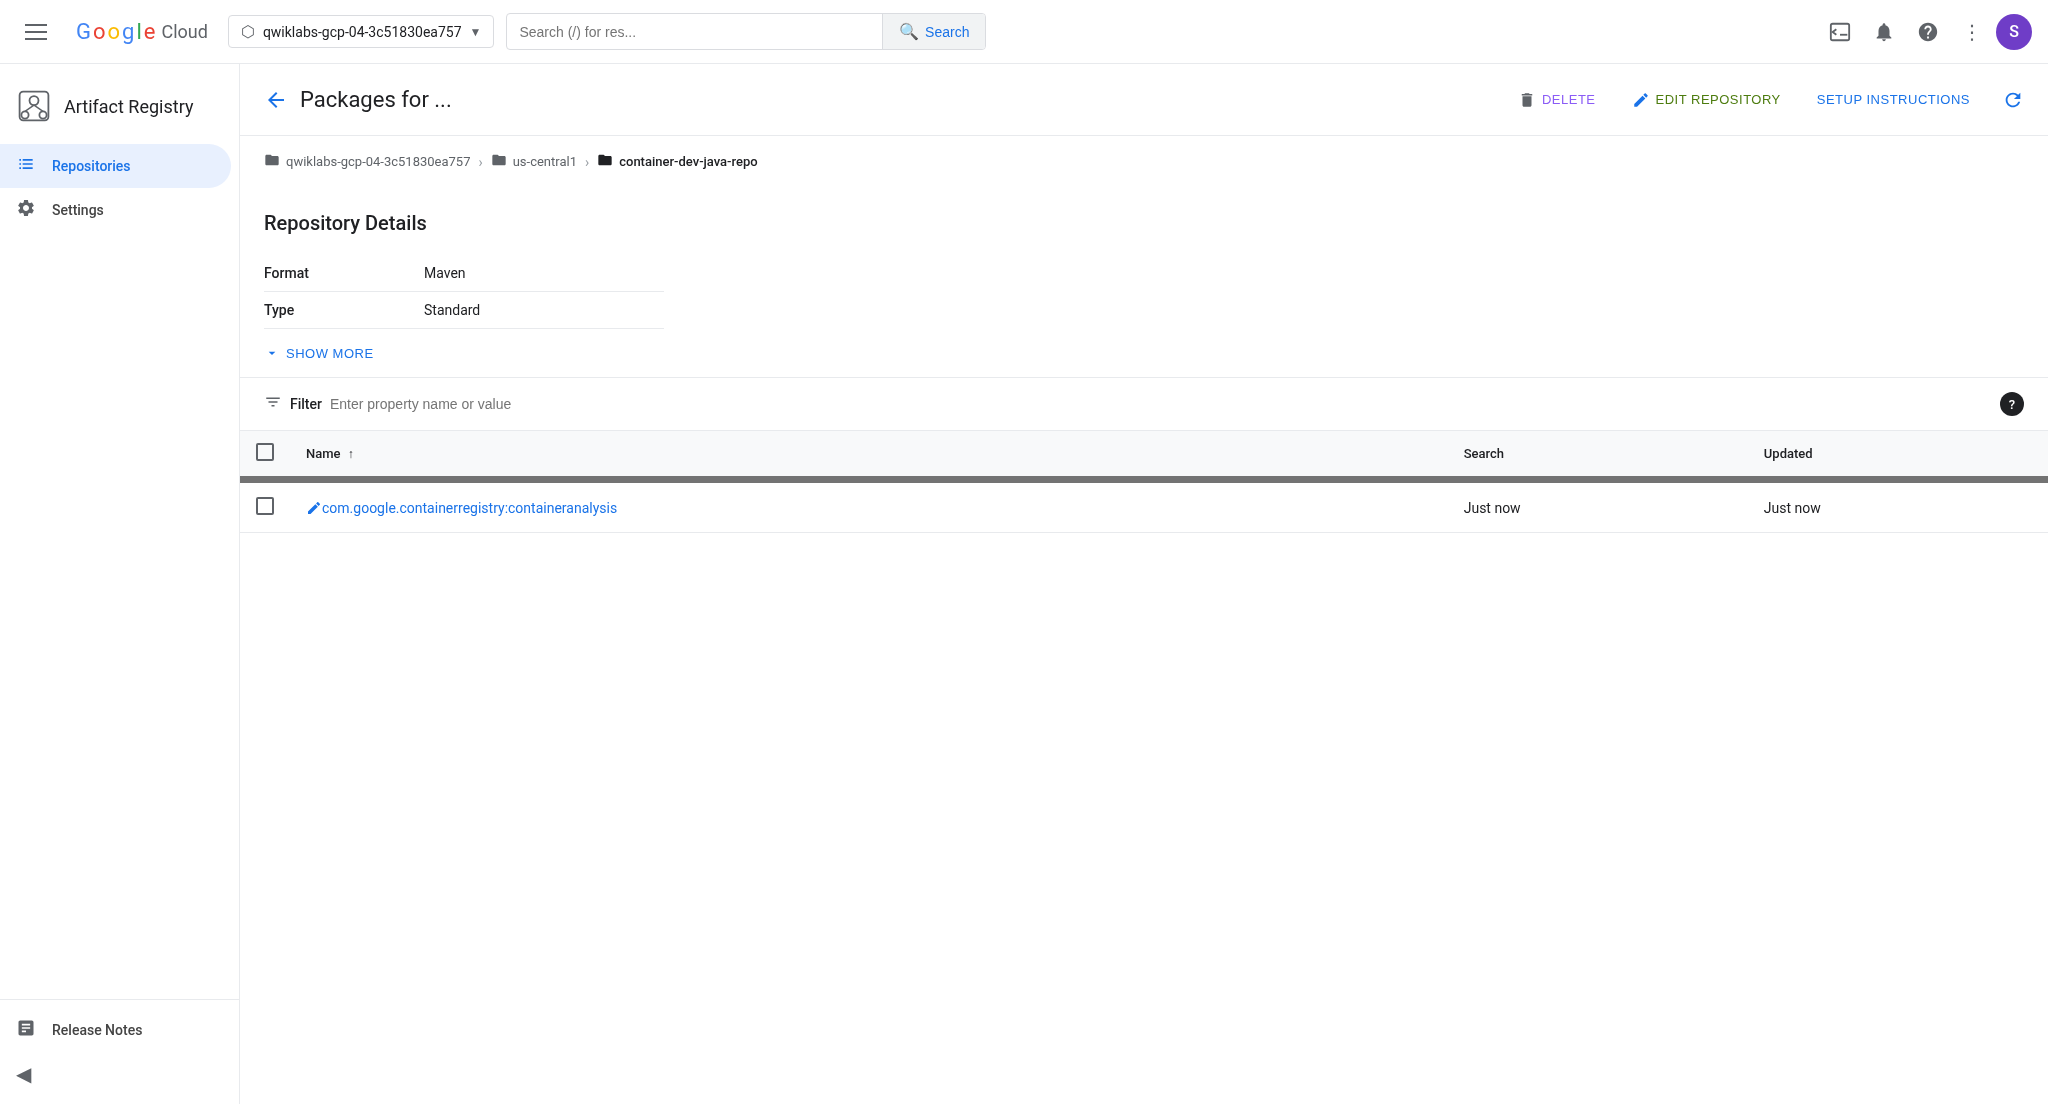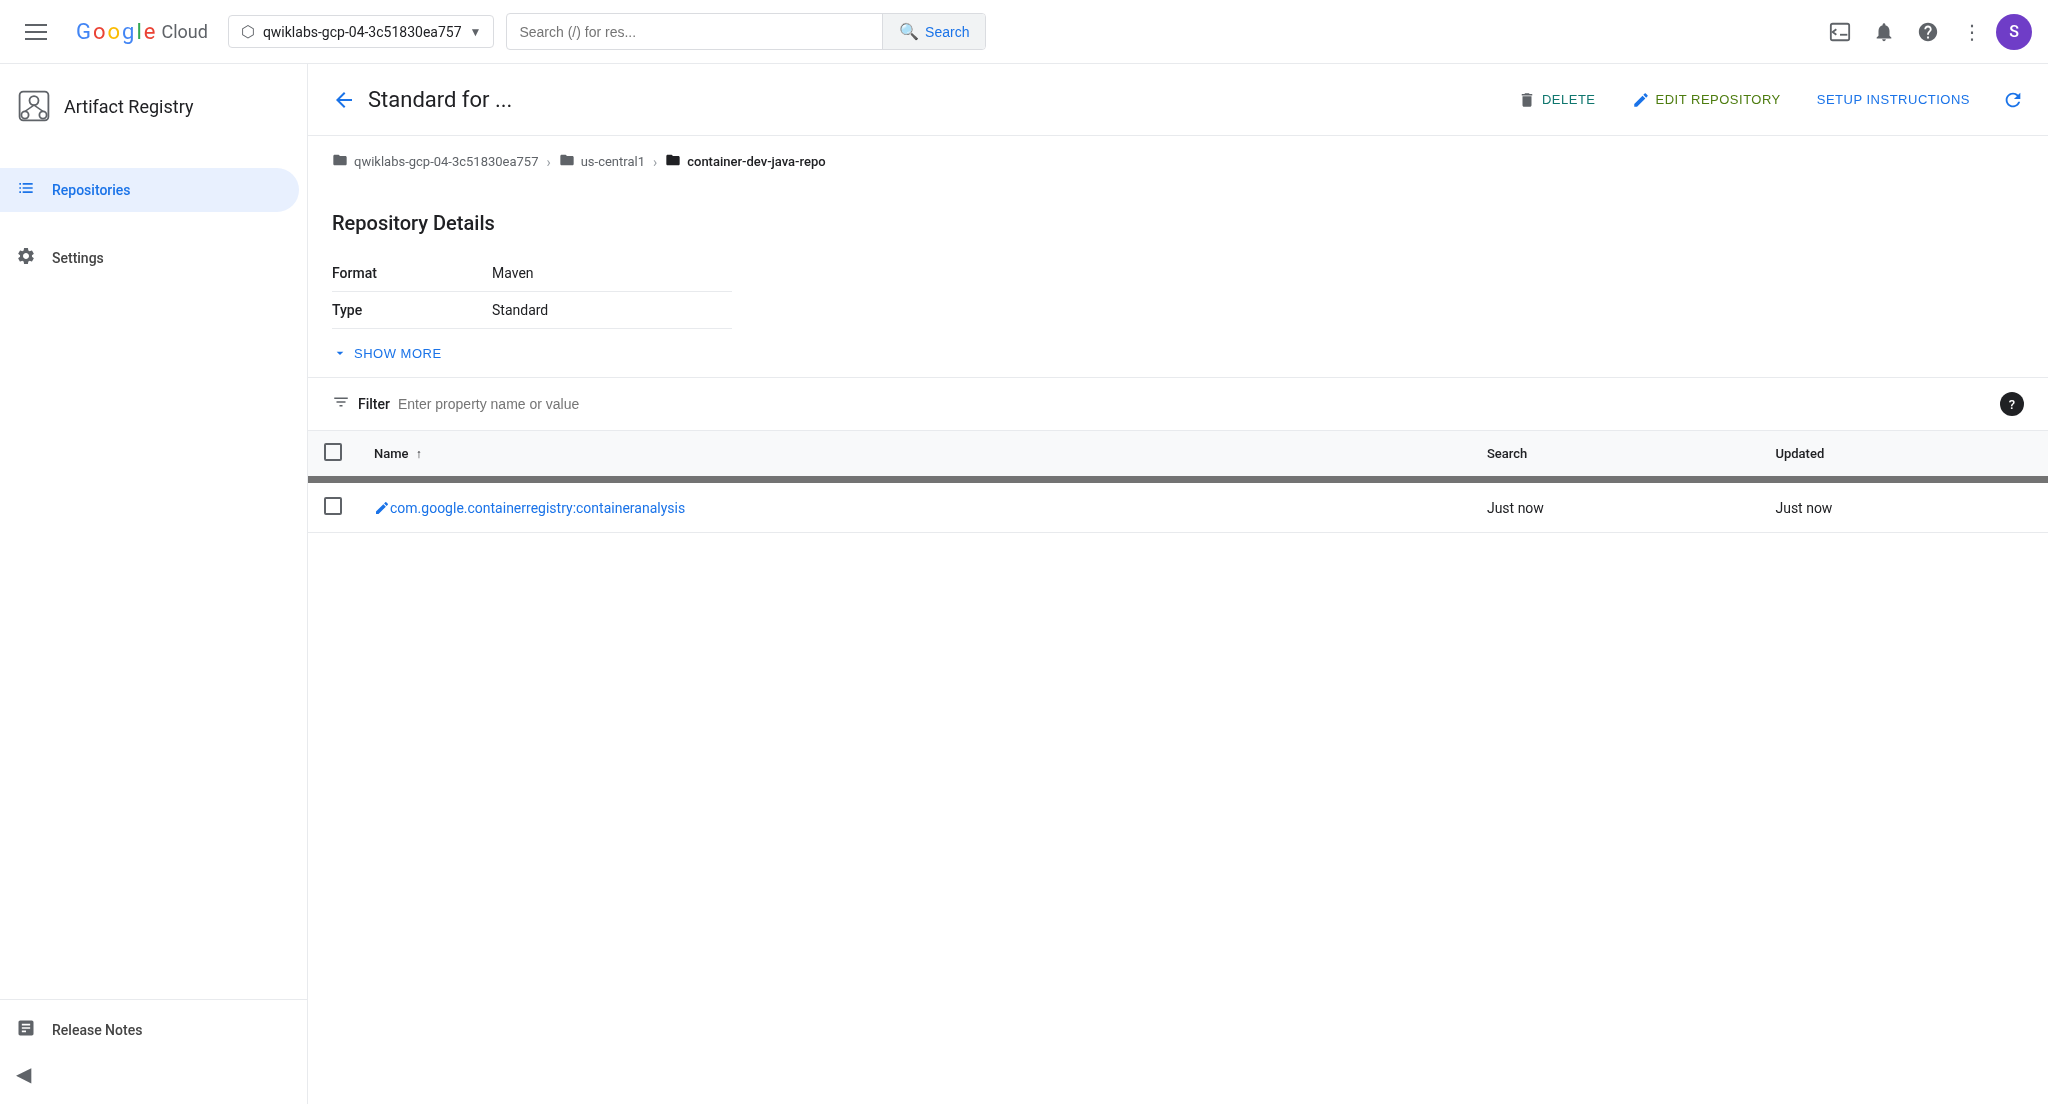--- a/index.html
+++ b/index.html
@@ -57,24 +57,23 @@
       width: 36px; height: 36px; border-radius: 50%;
       background: #6f3dc7; color: #fff; display: flex; align-items: center;
       justify-content: center; font-size: 16px; font-weight: 500; cursor: pointer;
     }
 
     
     .app-layout { display: flex; height: calc(100vh - 64px); }
 
     
     .sidebar {
-      width: 308px; border-right: 1px solid #e8eaed;
+      width: 240px; border-right: 1px solid #e8eaed;
       display: flex; flex-direction: column; padding-top: 8px;
       flex-shrink: 0;
-      gap: 24px;
     }
     .sidebar-header {
       display: flex; align-items: center; gap: 12px;
       padding: 16px 16px 20px;
     }
     .sidebar-logo {
       width: 36px; height: 36px;
     }
     .sidebar-title { font-size: 18px; font-weight: 400; color: #202124; }
     .sidebar-item {
@@ -104,21 +103,21 @@
       background: none; border: none; cursor: pointer; font-size: 22px; color: #1a73e8;
       display: flex; align-items: center;
     }
     .page-title { font-size: 22px; font-weight: 400; color: #202124; flex: 1; }
     .action-btn {
       display: flex; align-items: center; gap: 6px;
       background: none; border: none; cursor: pointer;
       font-size: 13px; font-weight: 500; text-transform: uppercase; letter-spacing: 0.5px;
       padding: 8px 12px;
     }
-    .action-btn.delete { color: #0f766e; }
+    .action-btn.delete { color: #8b5cf6; }
     .action-btn.edit { color: #4d7c0f; }
     .action-btn.setup { color: #1a73e8; }
     .refresh-btn {
       background: none; border: none; cursor: pointer; font-size: 20px; color: #1a73e8;
       display: flex; align-items: center; margin-left: 8px;
     }
 
     
     .breadcrumb {
       display: flex; align-items: center; gap: 8px;
@@ -289,21 +288,21 @@
   </aside>
 
   <main class="main-content">
 
     <div class="content-header">
       <button class="back-btn">
         <svg width="24" height="24" viewBox="0 0 24 24" fill="#1a73e8">
             <path d="M20 11H7.83l5.59-5.59L12 4l-8 8 8 8 1.41-1.41L7.83 13H20v-2z"></path>
           </svg>
       </button>
-      <h1 class="page-title">Standard for ...</h1>
+      <h1 class="page-title">Packages for ...</h1>
       <button class="action-btn delete">
         <svg width="18" height="18" viewBox="0 0 24 24" fill="#5f6368">
             <path d="M6 19c0 1.1.9 2 2 2h8c1.1 0 2-.9 2-2V7H6v12zM19 4h-3.5l-1-1h-5l-1 1H5v2h14V4z"></path>
           </svg>
         <span>DELETE</span>
       </button>
       <button class="action-btn edit">
         <svg width="18" height="18" viewBox="0 0 24 24" fill="#1a73e8">
             <path d="M3 17.25V21h3.75L17.81 9.94l-3.75-3.75L3 17.25zM20.71 7.04c.39-.39.39-1.02 0-1.41l-2.34-2.34c-.39-.39-1.02-.39-1.41 0l-1.83 1.83 3.75 3.75 1.83-1.83z"></path>
           </svg>

